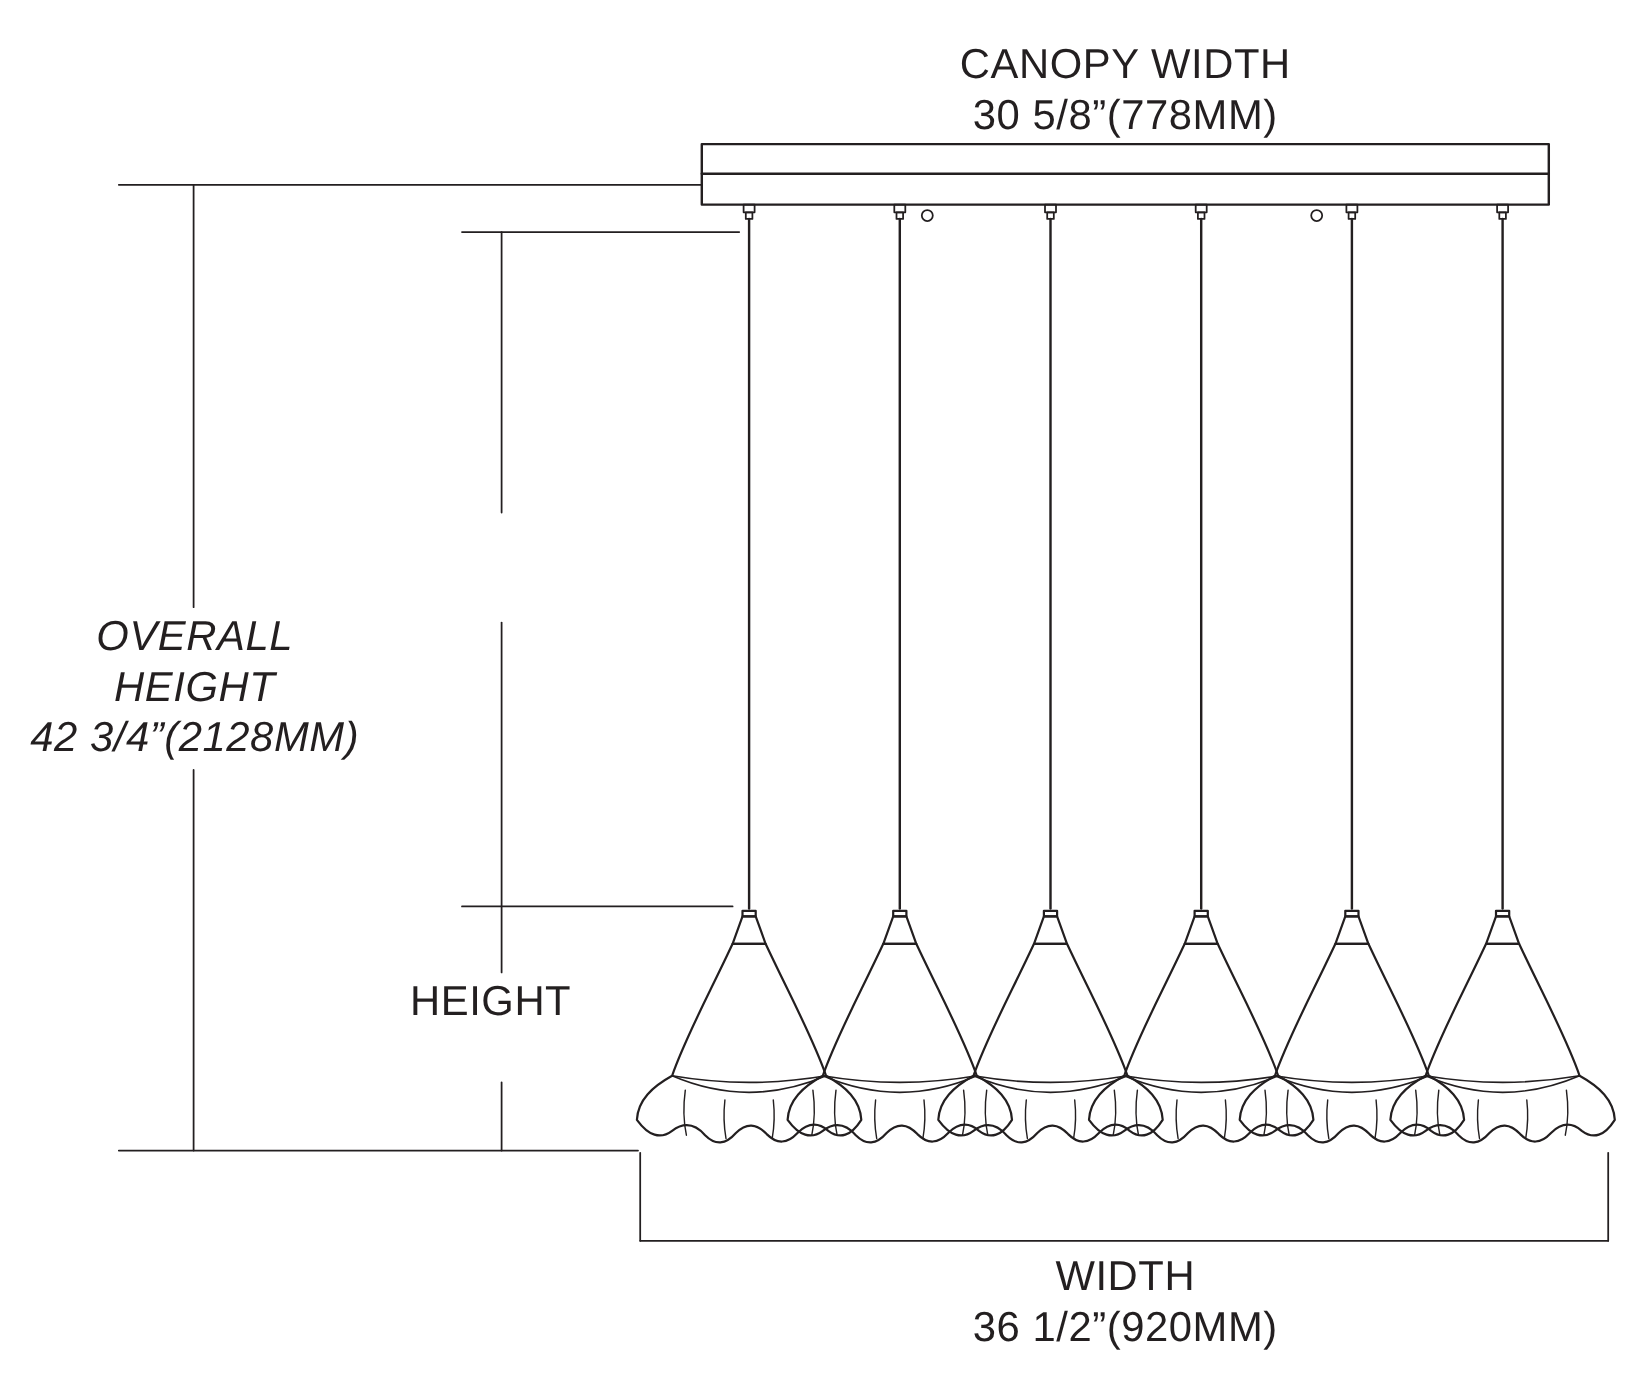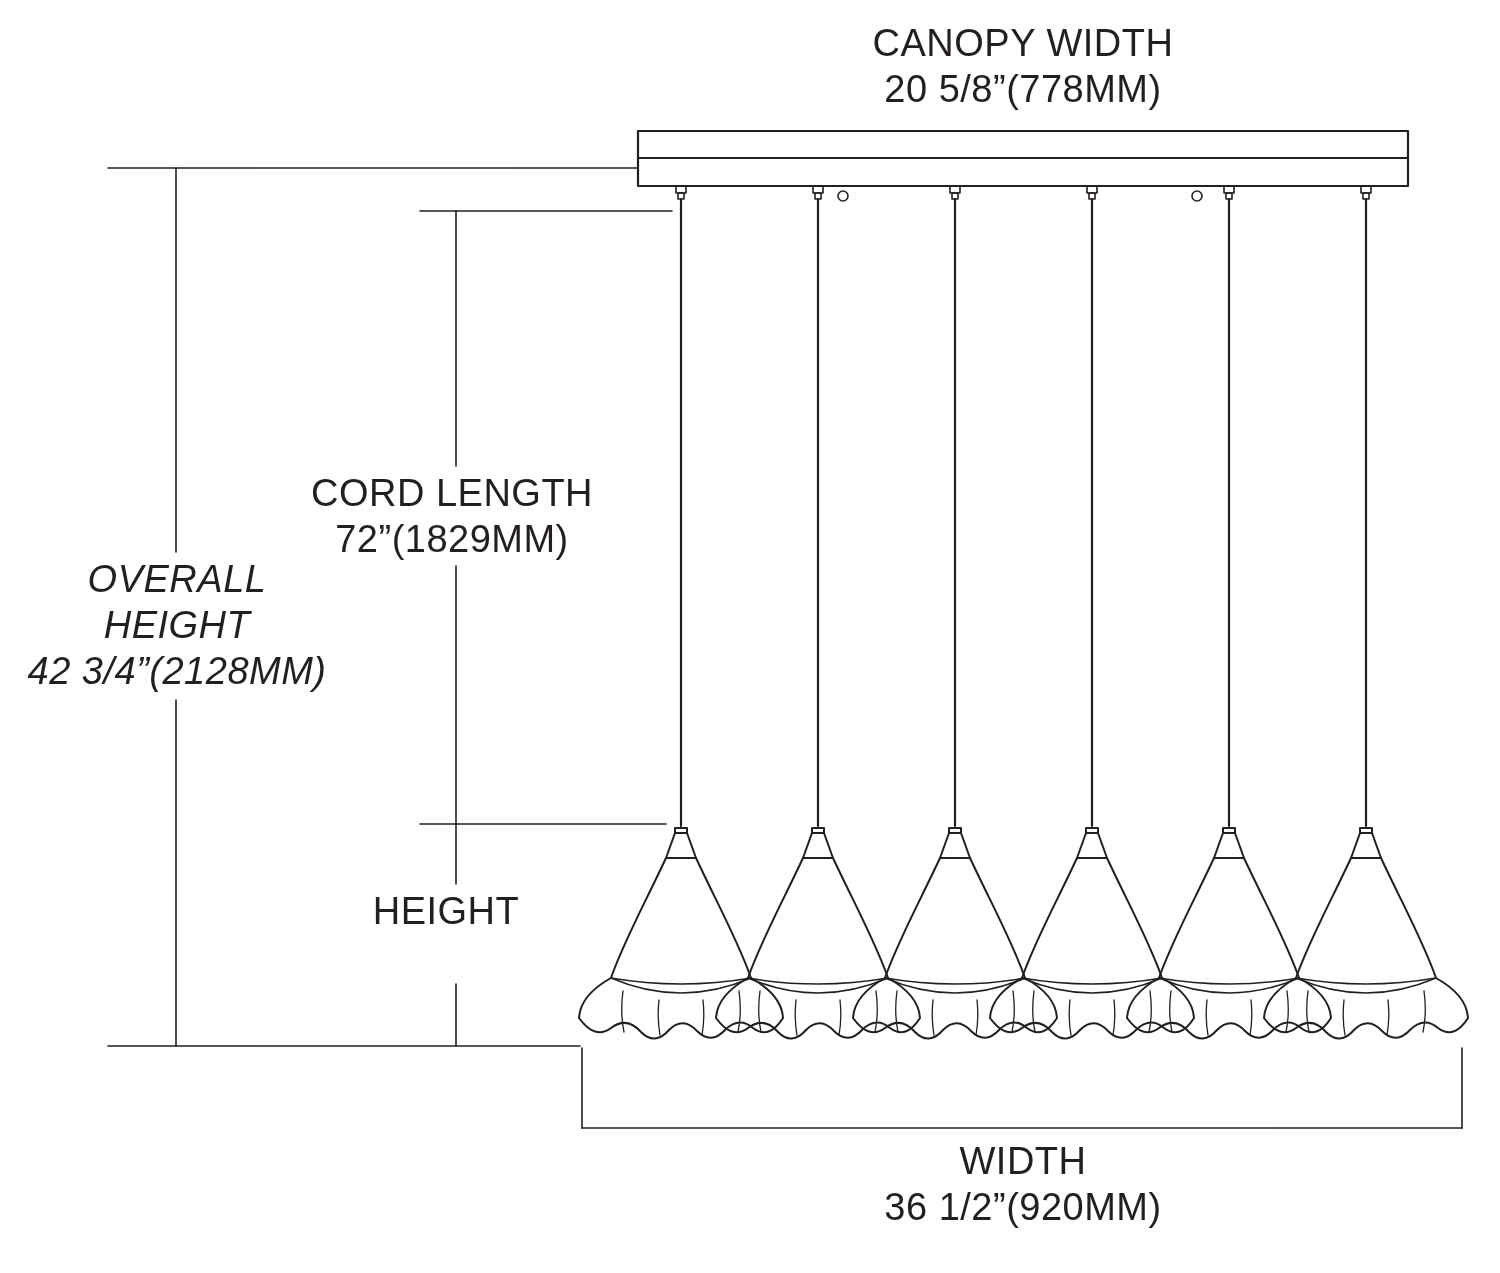--- a/index.html
+++ b/index.html
@@ -97,29 +97,25 @@
 
       <g stroke-width="1.6">
         <line x1="582" y1="1048" x2="582" y2="1128"></line>
         <line x1="1462" y1="1048" x2="1462" y2="1128"></line>
         <line x1="582" y1="1128" x2="1462" y2="1128"></line>
       </g>
 
     </g>
   </svg>
 
-  <div class="dim-label" style="left:723px;top:20px;width:600px;">
+  <div class="dim-label" style="left:723px;top:36px;width:600px;">
     <div>CANOPY WIDTH</div>
-    <div>20 5/8”(778MM)</div>
+    <div>30 5/8”(778MM)</div>
   </div>
 
-  <div class="dim-label" style="left:252px;top:470px;width:400px;">
-    <div>CORD LENGTH</div>
-    <div>72”(1829MM)</div>
-  </div>
 
   <div class="dim-label" style="left:12px;top:556px;width:330px;font-style:italic;">
     <div>OVERALL</div>
     <div>HEIGHT</div>
     <div>42 3/4”(2128MM)</div>
   </div>
 
   <div class="dim-label" style="left:246px;top:888px;width:400px;">
     <div>HEIGHT</div>
   </div>

